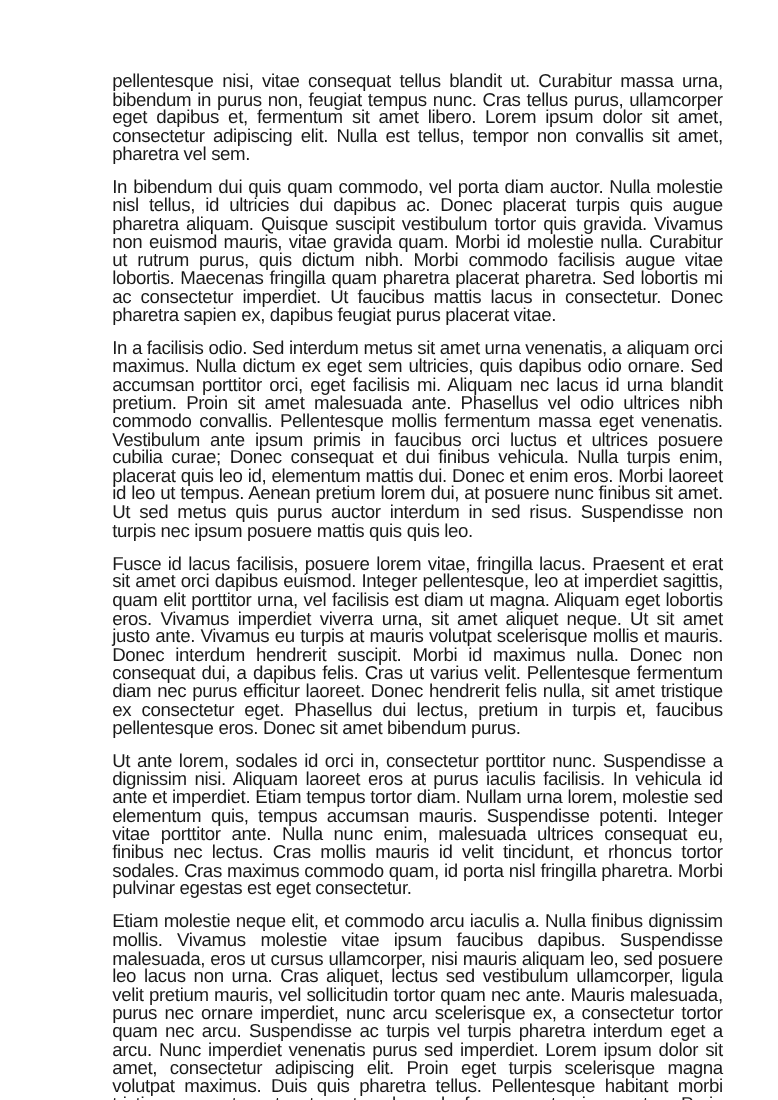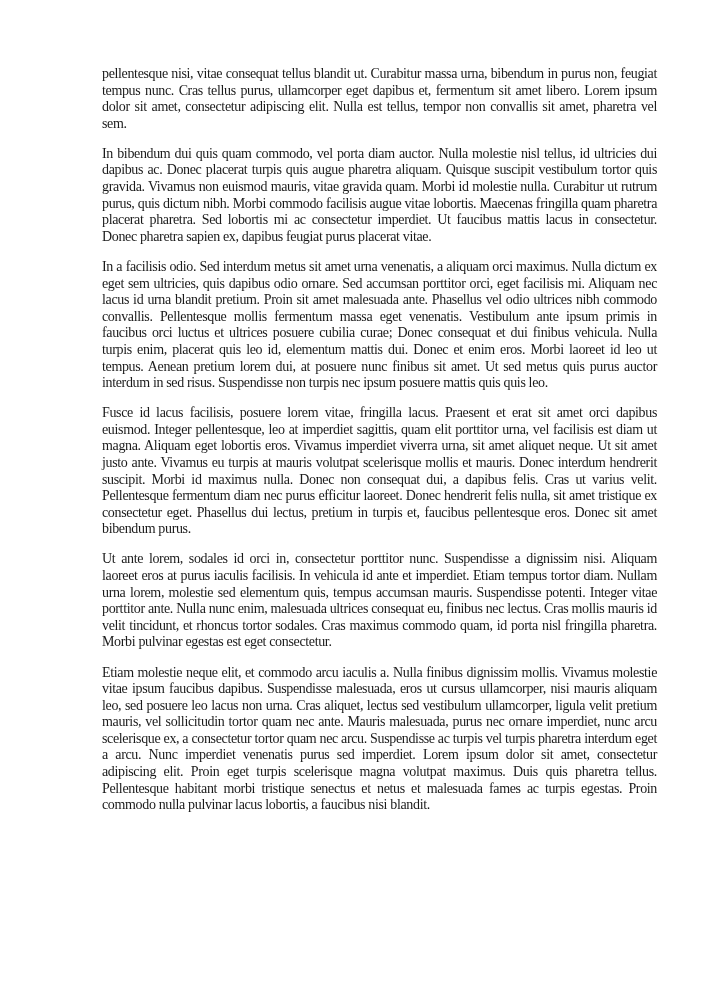--- a/index.html
+++ b/index.html
@@ -22,22 +22,22 @@
       background: #ffffff;
     }
     .text-block {
       position: absolute;
       left: 102px;
       top: 66px;
       width: 555px;
     }
     .para {
       margin: 0 0 13.5px 0;
-      font-family: Liberation Serif, serif;
-      font-size: 14px;
+      font-family: Liberation Sans, sans-serif;
+      font-size: 17px;
       line-height: 16.6px;
       color: #1a1a1a;
       text-align: justify;
       letter-spacing: -0.35px;
       word-spacing: 0px;
       hyphens: none;
     }
   </style>
 </head>
 <body>

